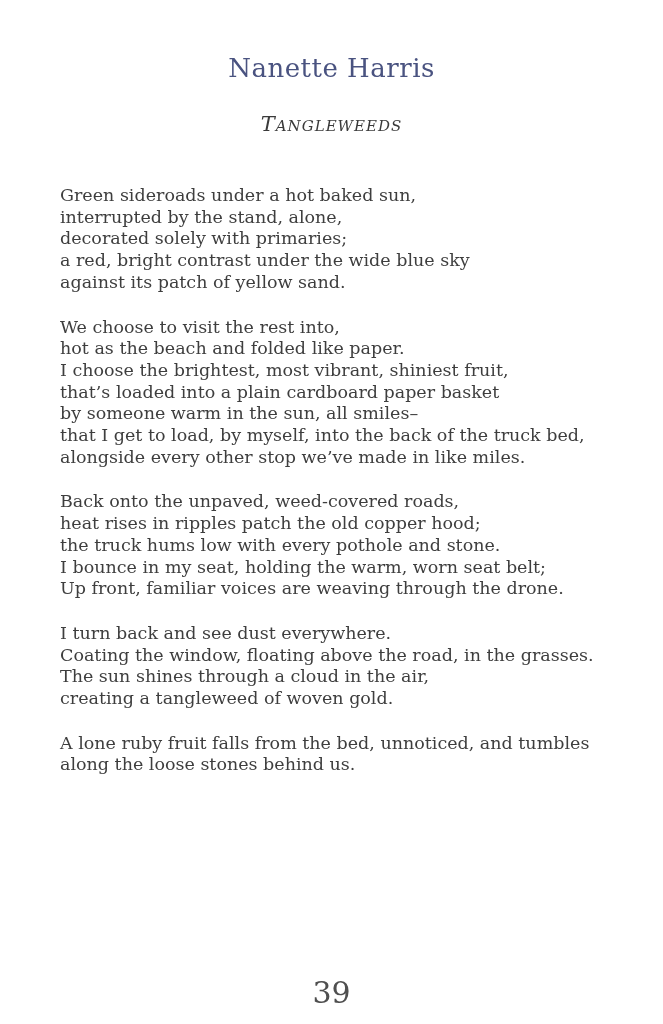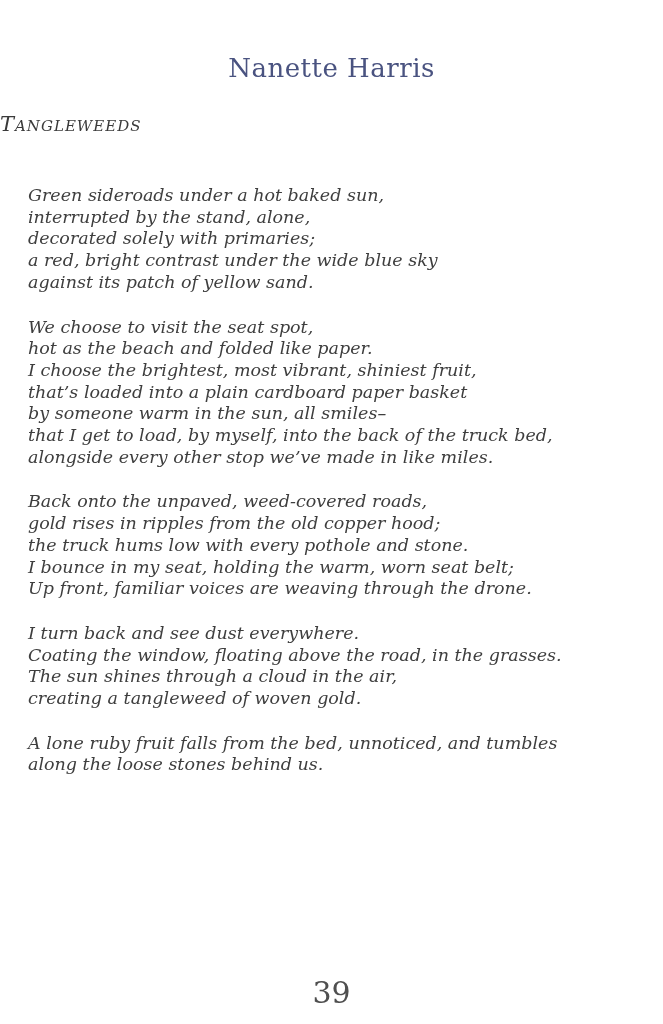--- a/index.html
+++ b/index.html
@@ -16,35 +16,34 @@
     padding-top: 53px;
     text-align: center;
     font-size: 26px;
     font-weight: 400;
     line-height: 30px;
     color: #4a5380;
     letter-spacing: 0.5px;
   }
   .poem-title {
     margin-top: 28px;
-    text-align: left;
+    text-align: center;
     font-size: 21px;
     font-weight: 400;
     font-style: italic;
     font-variant: small-caps;
     letter-spacing: 1px;
     line-height: 26px;
     color: #3a3a3a;
   }
   .poem {
     margin-top: 48px;
-    padding-left: 28px;
+    padding-left: 60px;
     color: #3e3e3e;
     font-size: 17.5px;
-    font-style: italic;
   }
   .stanza { margin-bottom: 23px; }
   .stanza:last-child { margin-bottom: 0; }
   .line {
     line-height: 21.7px;
     white-space: nowrap;
   }
   .page-number {
     position: absolute;
     bottom: 16px;
@@ -64,31 +63,31 @@
   <h2 class="poem-title">Tangleweeds</h2>
   <div class="poem">
       <div class="stanza">
         <div class="line">Green sideroads under a hot baked sun,</div>
         <div class="line">interrupted by the stand, alone,</div>
         <div class="line">decorated solely with primaries;</div>
         <div class="line">a red, bright contrast under the wide blue sky</div>
         <div class="line">against its patch of yellow sand.</div>
       </div>
       <div class="stanza">
-        <div class="line">We choose to visit the seat spot,</div>
+        <div class="line">We choose to visit the rest into,</div>
         <div class="line">hot as the beach and folded like paper.</div>
         <div class="line">I choose the brightest, most vibrant, shiniest fruit,</div>
         <div class="line">that’s loaded into a plain cardboard paper basket</div>
         <div class="line">by someone warm in the sun, all smiles–</div>
         <div class="line">that I get to load, by myself, into the back of the truck bed,</div>
         <div class="line">alongside every other stop we’ve made in like miles.</div>
       </div>
       <div class="stanza">
         <div class="line">Back onto the unpaved, weed-covered roads,</div>
-        <div class="line">gold rises in ripples from the old copper hood;</div>
+        <div class="line">heat rises in ripples patch the old copper hood;</div>
         <div class="line">the truck hums low with every pothole and stone.</div>
         <div class="line">I bounce in my seat, holding the warm, worn seat belt;</div>
         <div class="line">Up front, familiar voices are weaving through the drone.</div>
       </div>
       <div class="stanza">
         <div class="line">I turn back and see dust everywhere.</div>
         <div class="line">Coating the window, floating above the road, in the grasses.</div>
         <div class="line">The sun shines through a cloud in the air,</div>
         <div class="line">creating a tangleweed of woven gold.</div>
       </div>

